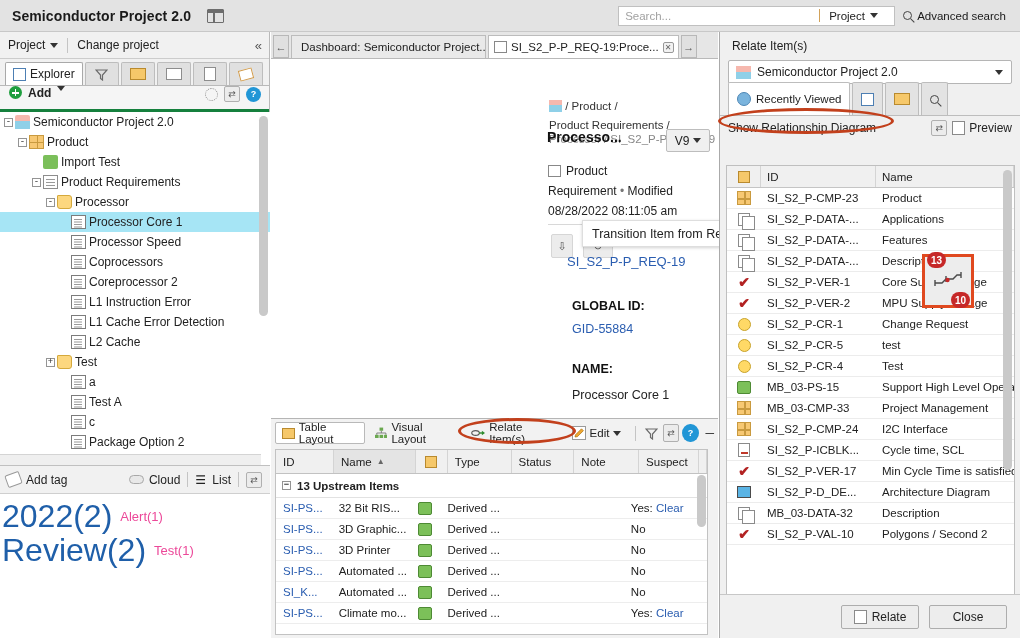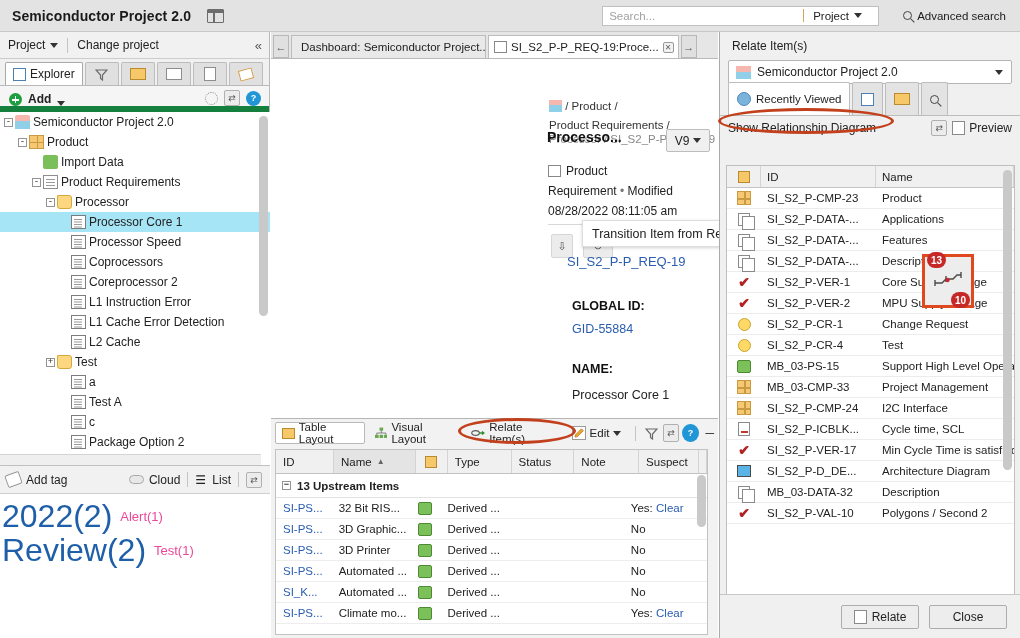--- a/index.html
+++ b/index.html
@@ -34,21 +34,21 @@
     content: ""; position: absolute; left: 0; top: 0; right: 0; height: 3.5px;
     background: #6d6d6d;
   }
   .layout-icon:after {
     content: ""; position: absolute; left: 5px; top: 3.5px; bottom: 0; width: 1.6px;
     background: #6d6d6d;
   }
   .search-wrap {
     margin-left: auto; display: flex; align-items: center; gap: 0;
     background: #fff; border: 1px solid #c0c0c0; height: 20px;
-    width: 277px; margin-right: 24px;
+    width: 277px; margin-right: 8px;
   }
   .search-input {
     border: 0; outline: none; height: 18px; width: 200px;
     font-size: 11.5px; padding-left: 6px; color: #333;
     font-family: "Liberation Sans", sans-serif;
     background: transparent;
   }
   .search-input::placeholder { color: #a2a2a2; }
   .search-div { width: 1px; height: 13px; background: #d2a25a; }
   .scope-sel {
@@ -92,22 +92,22 @@
   }
   .tabx {
     height: 23px; min-width: 34px; border: 1px solid #bdbdbd;
     border-bottom: none; background: #e0e0e0;
     display: flex; align-items: center; justify-content: center; gap: 4px;
     padding: 0 7px; font-size: 12px; border-radius: 2px 2px 0 0;
   }
   .tabx.active { background: #fff; border-color: #a9a9a9; }
 
   .add-row {
-    height: 26px; display: flex; align-items: flex-end;
-    border-bottom: 6px solid #15803d; background: #f5f5f5;
+    height: 26px; display: flex; align-items: flex-start;
+    border-bottom: 3px solid #15803d; background: #f5f5f5;
   }
   .plus-ico {
     width: 13px; height: 13px; border-radius: 50%; background: #1e9e3e;
     margin-left: 9px; position: relative;
   }
   .plus-ico:before, .plus-ico:after {
     content:""; position:absolute; background:#fff;
   }
   .plus-ico:before { left:3px; top:6px; width:7px; height:1.8px; }
   .plus-ico:after { left:5.6px; top:3.4px; width:1.8px; height:7px; }
@@ -443,21 +443,21 @@
         <div class="tnode">
           <span style="width: 18px; flex: 0 0 auto;"></span>
           <span class="twist">-</span>
           <span class="ico ic-grid"></span>
           <span>Product</span>
         </div>
         <div class="tnode">
           <span style="width: 32px; flex: 0 0 auto;"></span>
           <span class="twist none"></span>
           <span class="ico ic-puzzle"></span>
-          <span>Import Data</span>
+          <span>Import Test</span>
         </div>
         <div class="tnode">
           <span style="width: 32px; flex: 0 0 auto;"></span>
           <span class="twist">-</span>
           <span class="ico ic-req"></span>
           <span>Product Requirements</span>
         </div>
         <div class="tnode">
           <span style="width: 46px; flex: 0 0 auto;"></span>
           <span class="twist">-</span>
@@ -935,20 +935,27 @@
             <div class="rc-ic">
               <span class="i-bulb"></span>
             </div>
             <div class="rc-id">SI_S2_P-CR-1</div>
             <div class="rc-nm">Change Request</div>
           </div>
           <div class="rrow">
             <div class="rc-ic">
               <span class="i-bulb"></span>
             </div>
+            <div class="rc-id">SI_S2_P-CR-5</div>
+            <div class="rc-nm">test</div>
+          </div>
+          <div class="rrow">
+            <div class="rc-ic">
+              <span class="i-bulb"></span>
+            </div>
             <div class="rc-id">SI_S2_P-CR-4</div>
             <div class="rc-nm">Test</div>
           </div>
           <div class="rrow">
             <div class="rc-ic">
               <span class="i-puz"></span>
             </div>
             <div class="rc-id">MB_03-PS-15</div>
             <div class="rc-nm">Support High Level Operating</div>
           </div>

